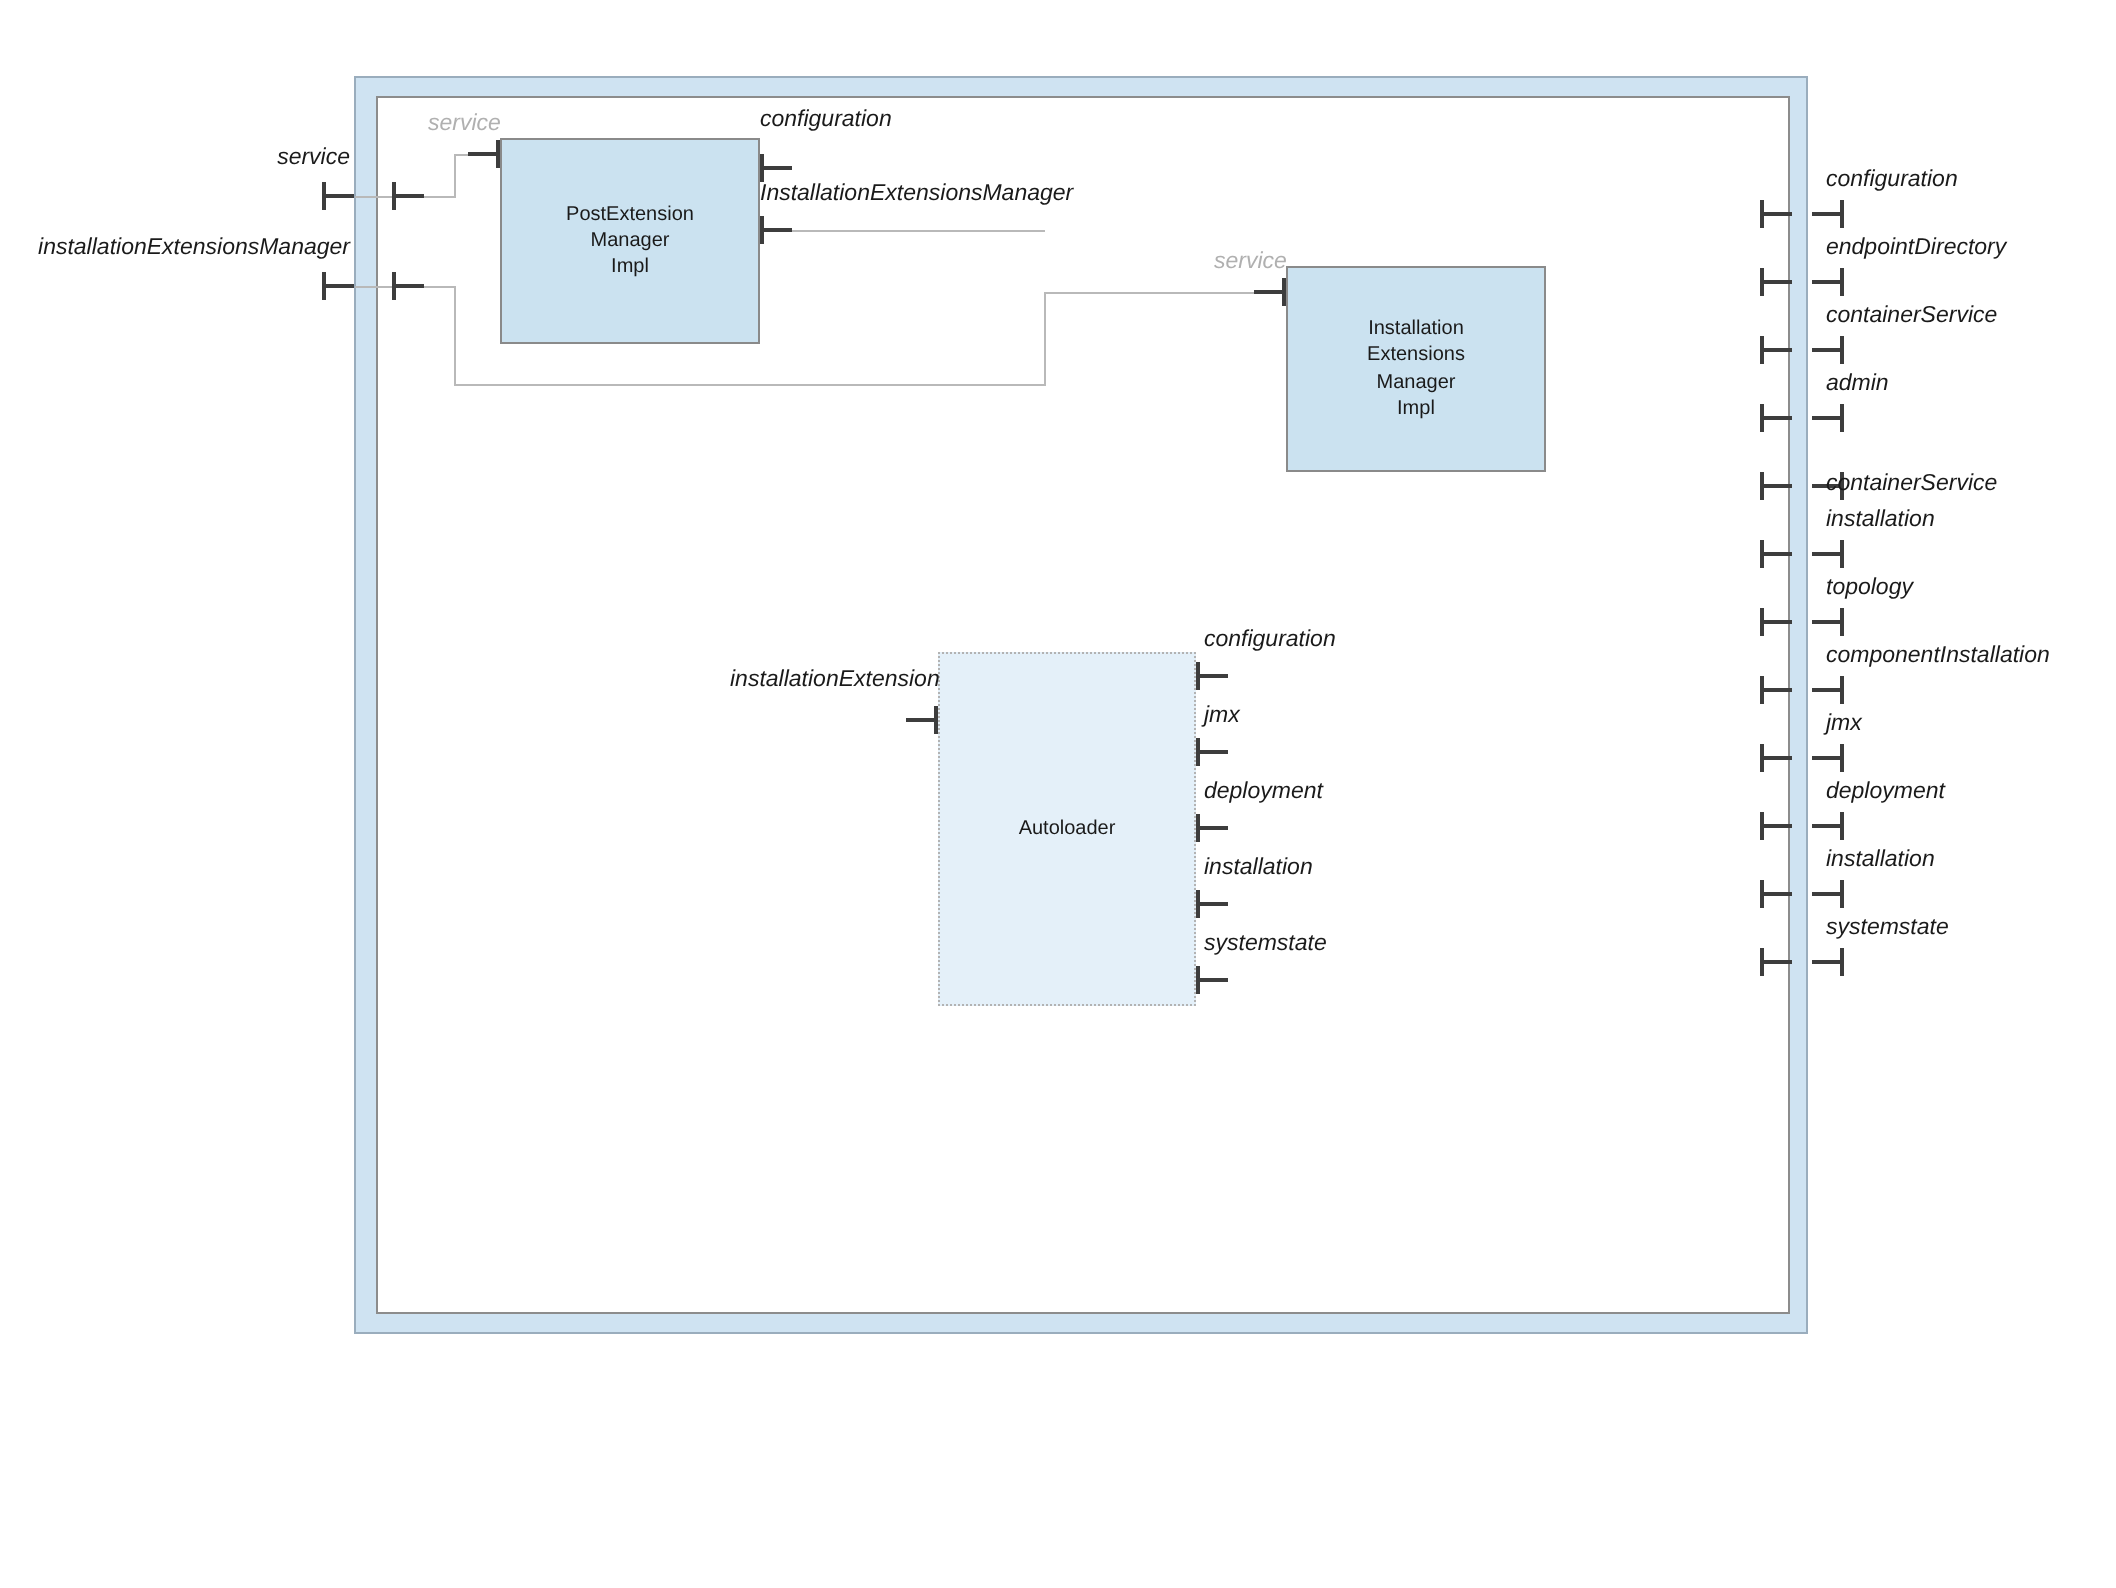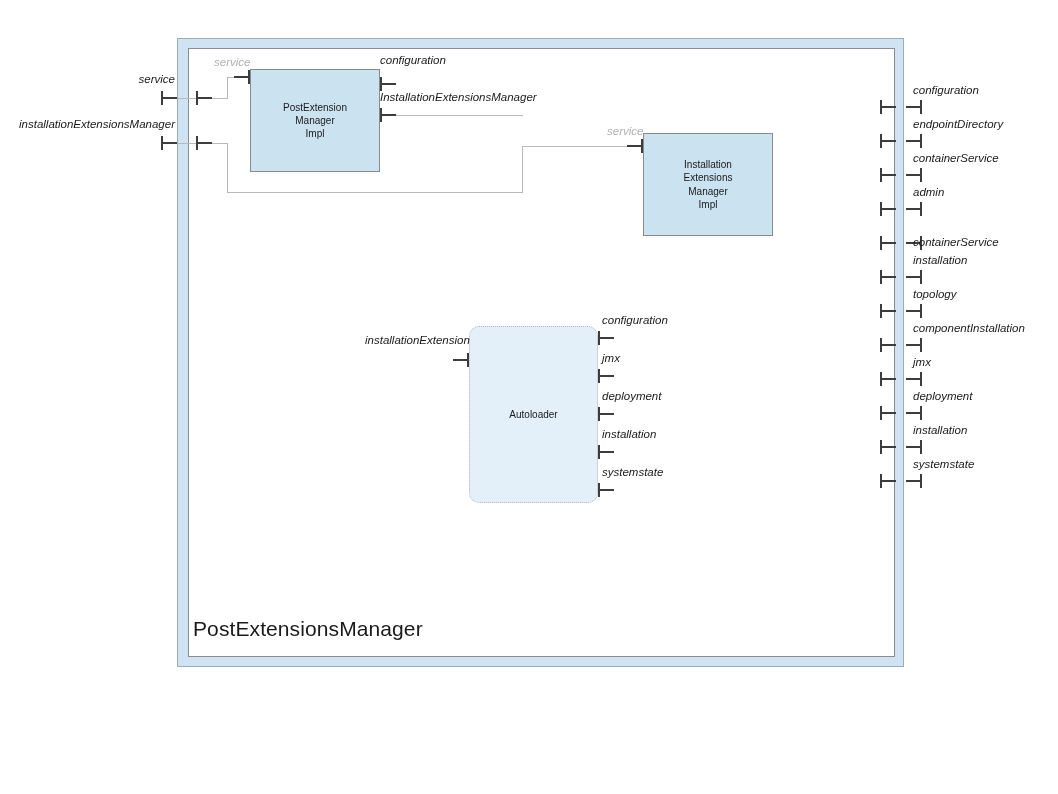--- a/index.html
+++ b/index.html
@@ -70,21 +70,21 @@
     background: #e4f0f9;
     border: 1px dotted #b3b3b3;
   }
   .comp-label {
     padding: 0 6px;
     font-size: 10px;
   }
 
   #box-pemi   { left: 250px; top: 69px;  width: 130px; height: 103px; }
   #box-iemi   { left: 643px; top: 133px; width: 130px; height: 103px; }
-  #box-autoloader { left: 469px; top: 326px; width: 129px; height: 177px; border-radius: 10px; }
+  #box-autoloader { left: 469px; top: 326px; width: 129px; height: 177px; }
 
   
   #wires {
     position: absolute;
     left: 0; top: 0;
     width: 1058px;
     height: 794px;
     pointer-events: none;
   }
 
@@ -128,21 +128,20 @@
   .port-label.muted { color: #b0b0b0; }
   .port-label.ralign { text-align: right; }
 </style>
 </head>
 <body>
 
 <div id="canvas">
 
   <div class="composite-outer"></div>
   <div class="composite-inner"></div>
-  <div class="composite-title">PostExtensionsManager</div>
 
   <svg id="wires" viewBox="0 0 1058 794" xmlns="http://www.w3.org/2000/svg">
     <g stroke="#b9b9b9" stroke-width="1" fill="none" shape-rendering="crispEdges">
 
       <path d="M 177.5 98.5 L 196 98.5"></path>
 
       <path d="M 212 98.5 L 227.5 98.5 L 227.5 77.5 L 250 77.5"></path>
 
       <path d="M 177.5 143.5 L 196 143.5"></path>
 

